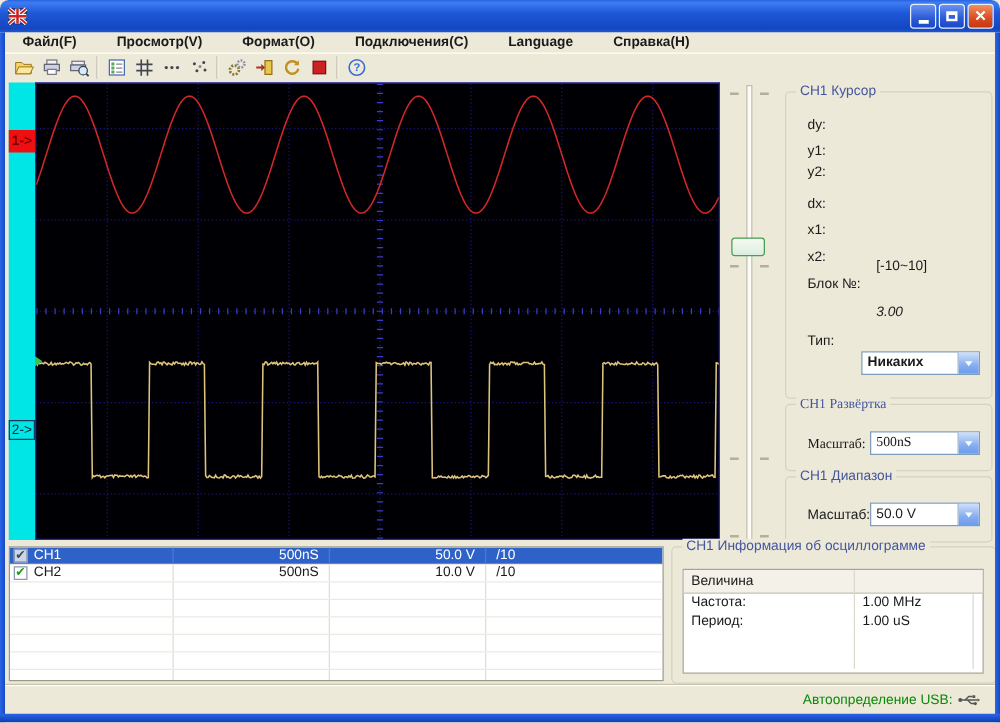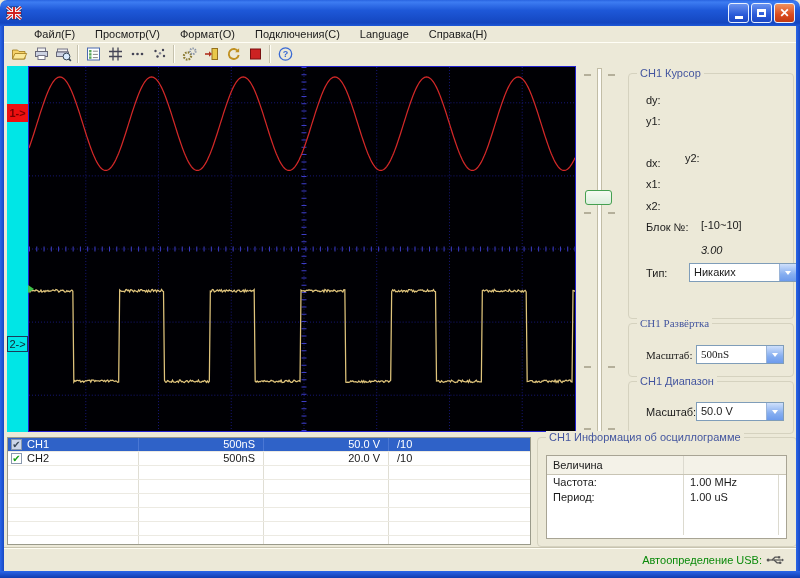--- a/index.html
+++ b/index.html
@@ -19,21 +19,21 @@
     font-size:12px;font-weight:bold;}
   .wbtn .minglyph{width:8px;height:3px;background:#fff;margin-top:9px;}
   .wbtn .maxglyph{width:9px;height:8px;border:2px solid #fff;border-top-width:3px;box-sizing:border-box;}
   .border-l,.border-r{position:absolute;top:26px;bottom:0;width:4px;
     background:linear-gradient(90deg,#2a66e8,#1748c4);}
   .border-l{left:0;} .border-r{right:0;}
   .border-b{position:absolute;left:0;bottom:0;width:800px;height:7px;
     background:linear-gradient(180deg,#2a66e8,#0f3cb0);}
   
   .menubar{position:absolute;left:4px;top:26px;width:792px;height:16px;background:#ece9d8;
-    display:flex;align-items:center;padding-left:22px;box-sizing:border-box;gap:4px;}
+    display:flex;align-items:center;padding-left:6px;box-sizing:border-box;gap:16px;font-weight:bold;}
   .menu-item{padding:1px 8px;cursor:default;}
   .toolbar{position:absolute;left:4px;top:42px;width:792px;height:23px;background:#ece9d8;
     border-top:1px solid #fffef6;display:flex;align-items:center;padding-left:4px;box-sizing:border-box;}
   .tbtn{width:22px;height:20px;display:flex;align-items:center;justify-content:center;}
   .tsep{width:1px;height:18px;background:#c6c2ae;border-right:1px solid #fffef6;margin:0 3px;}
   
   .cyan-strip{position:absolute;left:7px;top:66px;width:21px;height:366px;background:#00e6e6;}
   .marker1{position:absolute;left:7px;top:104px;width:21px;height:18px;background:#ee1010;
     color:#7a0000;font-weight:bold;font-size:11px;display:flex;align-items:center;justify-content:center;}
   .marker2{position:absolute;left:7px;top:336px;width:19px;height:14px;background:#00e6e6;
@@ -243,29 +243,29 @@
   <div class="stick" style="left:608px;top:366px;"></div>
   <div class="stick" style="left:584px;top:428px;"></div>
   <div class="stick" style="left:608px;top:428px;"></div>
   <div class="slider-track"></div>
   <div class="slider-thumb"></div>
 
   <div class="groupbox" style="left:628px;top:73px;width:164px;height:244px;">
     <span class="gb-title">CH1 Курсор</span>
     <span class="fld" style="left:17px;top:20px;">dy:</span>
     <span class="fld" style="left:17px;top:41px;">y1:</span>
-    <span class="fld" style="left:17px;top:78px;margin-left:39px;">y2:</span>
+    <span class="fld" style="left:17px;top:58px;">y2:</span>
     <span class="fld" style="left:17px;top:83px;">dx:</span>
     <span class="fld" style="left:17px;top:104px;">x1:</span>
     <span class="fld" style="left:17px;top:126px;">x2:</span>
     <span class="fld" style="left:17px;top:147px;">Блок №:</span>
-    <span class="fld" style="left:72px;top:145px;">[-10~10]</span>
+    <span class="fld" style="left:72px;top:133px;">[-10~10]</span>
     <span class="fld" style="left:72px;top:170px;font-style:italic;">3.00</span>
     <span class="fld" style="left:17px;top:193px;">Тип:</span>
-    <div class="dd" style="left:60px;top:189px;width:108px;">
+    <div class="dd" style="left:60px;top:207px;width:95px;font-weight:bold;">
       <span class="dd-text">Никаких</span>
       <span class="dd-btn">
           <span class="dd-arrow"></span>
         </span>
     </div>
   </div>
 
   <div class="groupbox" style="left:628px;top:323px;width:164px;height:52px;font-family:Liberation Serif, serif;">
     <span class="gb-title">CH1 Развёртка</span>
     <span class="fld" style="left:17px;top:25px;">Масштаб:</span>
@@ -297,21 +297,21 @@
       <div class="cell-r">500nS</div>
       <div class="cell-r">50.0 V</div>
       <div class="cell-l">/10</div>
     </div>
     <div class="chrow">
       <div class="cell-name">
         <span class="cbx">✔</span>
         <span>CH2</span>
       </div>
       <div class="cell-r">500nS</div>
-      <div class="cell-r">20.0 V</div>
+      <div class="cell-r">10.0 V</div>
       <div class="cell-l">/10</div>
     </div>
     <div class="chrow">
         <div></div>
         <div></div>
         <div></div>
         <div></div>
       </div>
     <div class="chrow">
         <div></div>

